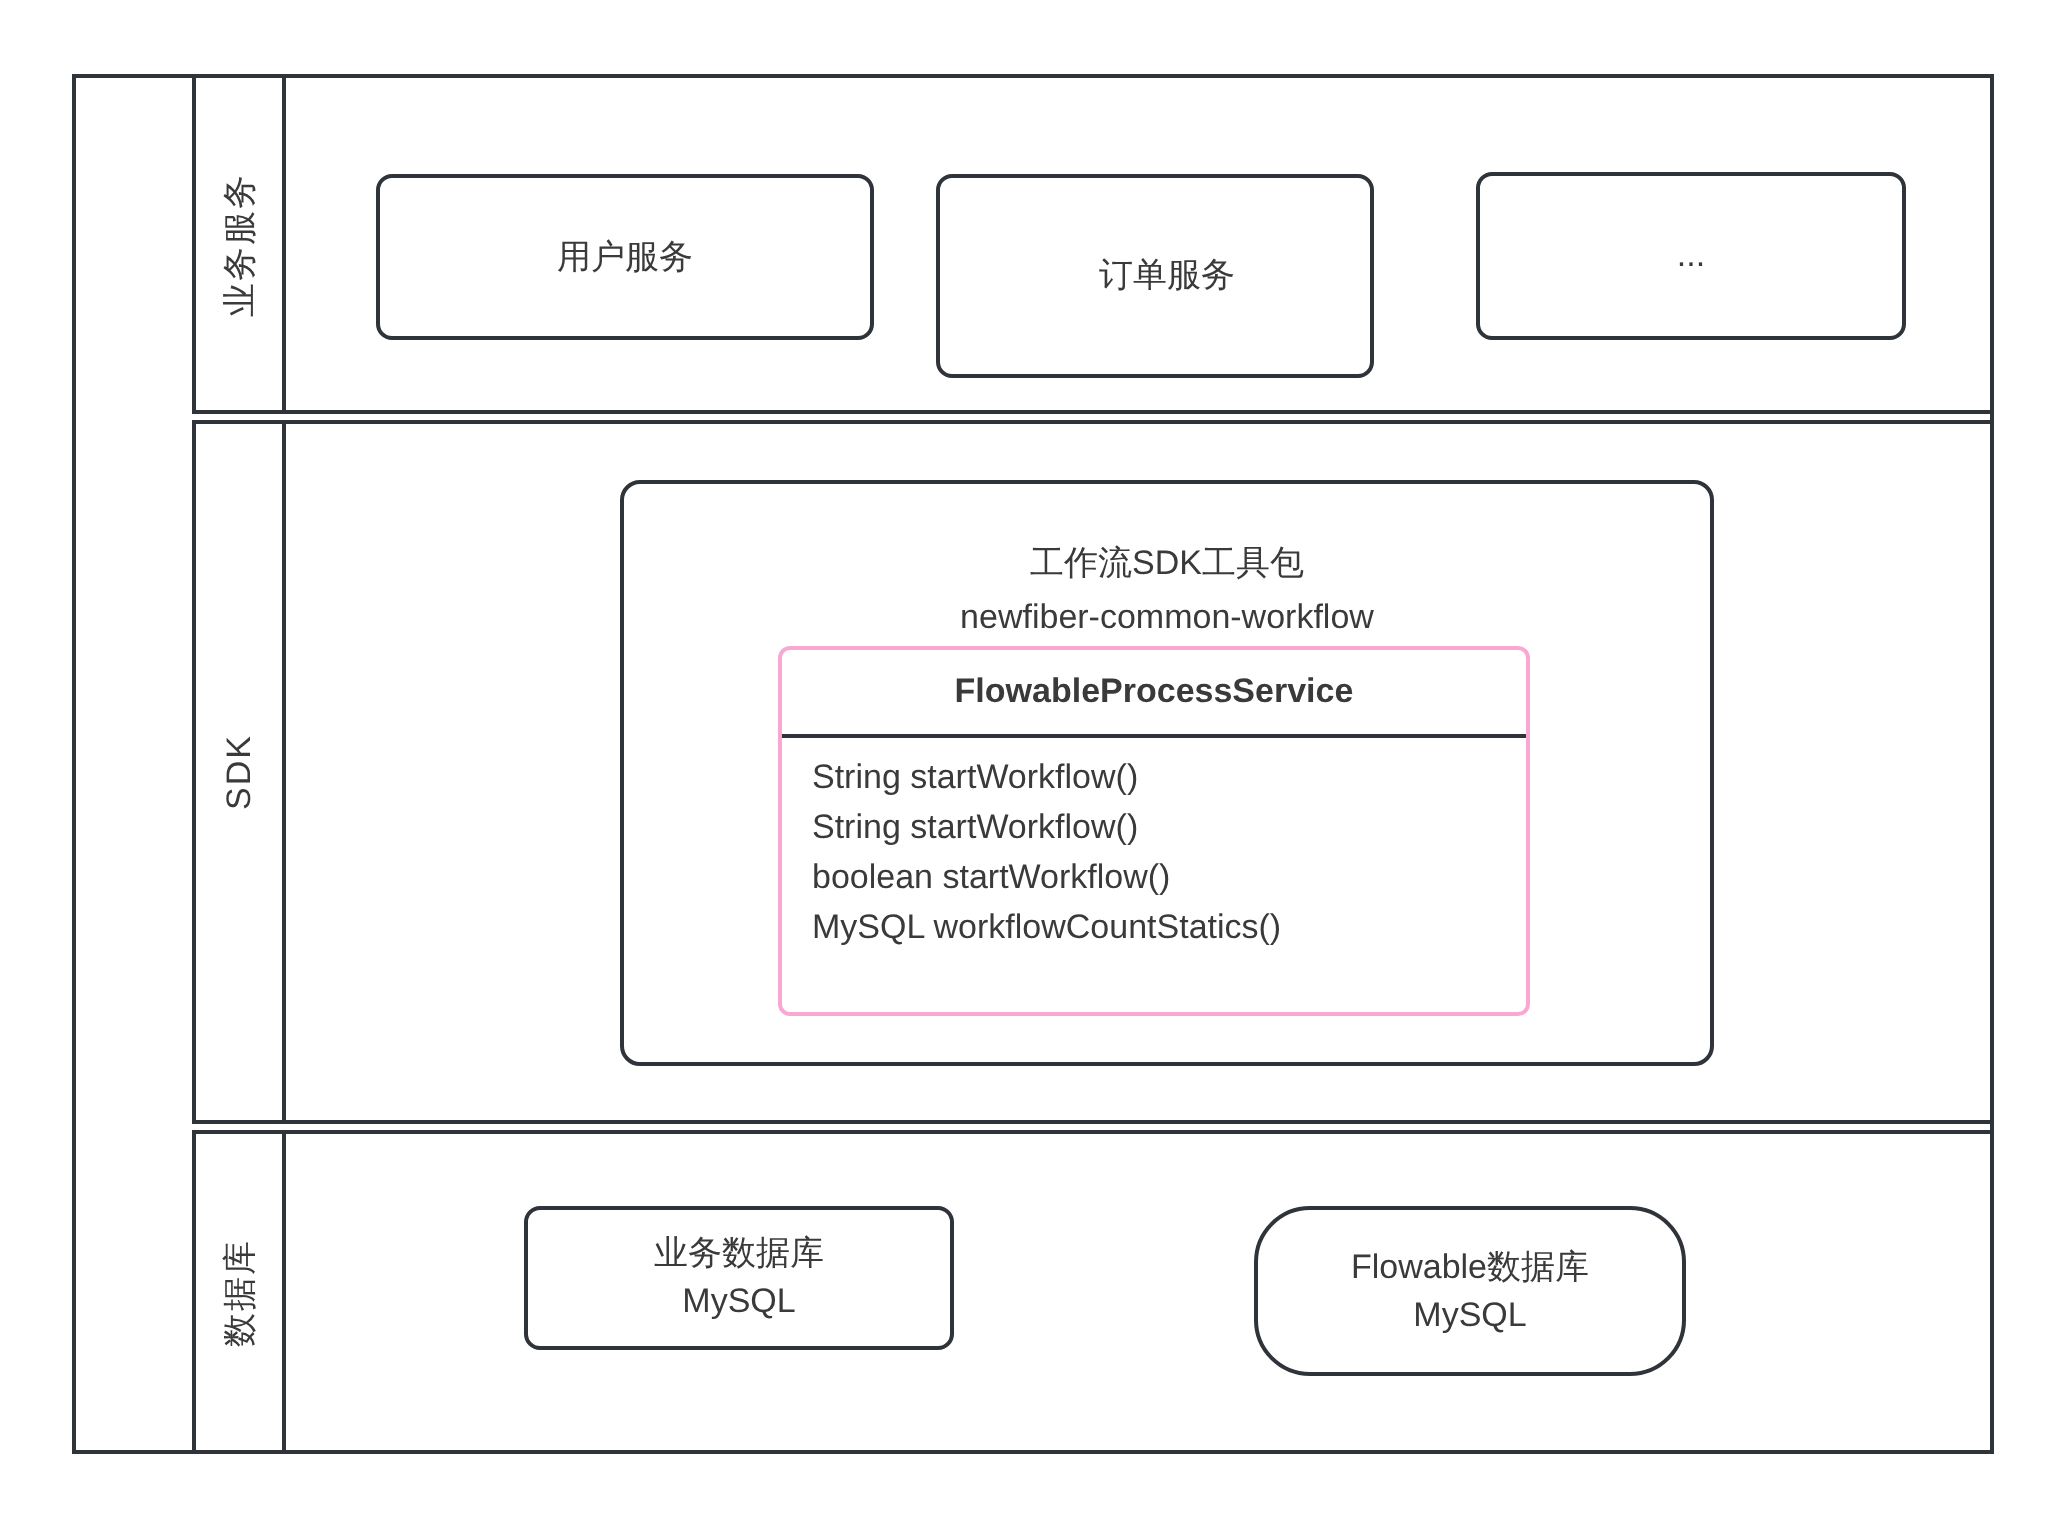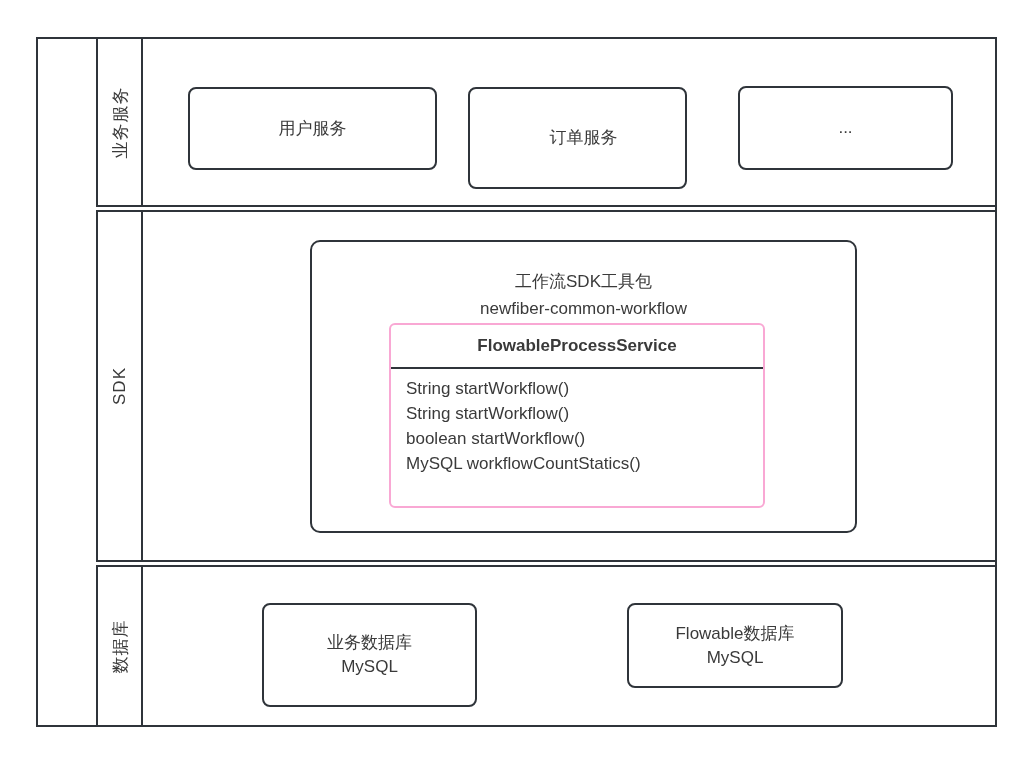--- a/index.html
+++ b/index.html
@@ -134,22 +134,22 @@
       <div>boolean startWorkflow()</div>
       <div>MySQL workflowCountStatics()</div>
     </div>
   </div>
 
   <div class="cell label-cell" style="left:96px; top:565px; width:47px; height:162px;">
     <span class="vlabel">数据库</span>
   </div>
   <div class="cell" style="left:141px; top:565px; width:856px; height:162px;"></div>
 
-  <div class="node rounded8" style="left:262px; top:603px; width:215px; height:104px;">
+  <div class="node rounded8" style="left:262px; top:603px; width:215px; height:72px;">
     <span>业务数据库</span>
     <span>MySQL</span>
   </div>
-  <div class="node rounded8" style="left:627px; top:603px; width:216px; height:85px;">
+  <div class="node rounded8" style="left:627px; top:603px; width:216px; height:85px;border-radius:28px;">
     <span>Flowable数据库</span>
     <span>MySQL</span>
   </div>
 
 </div>
 
 </body></html>

